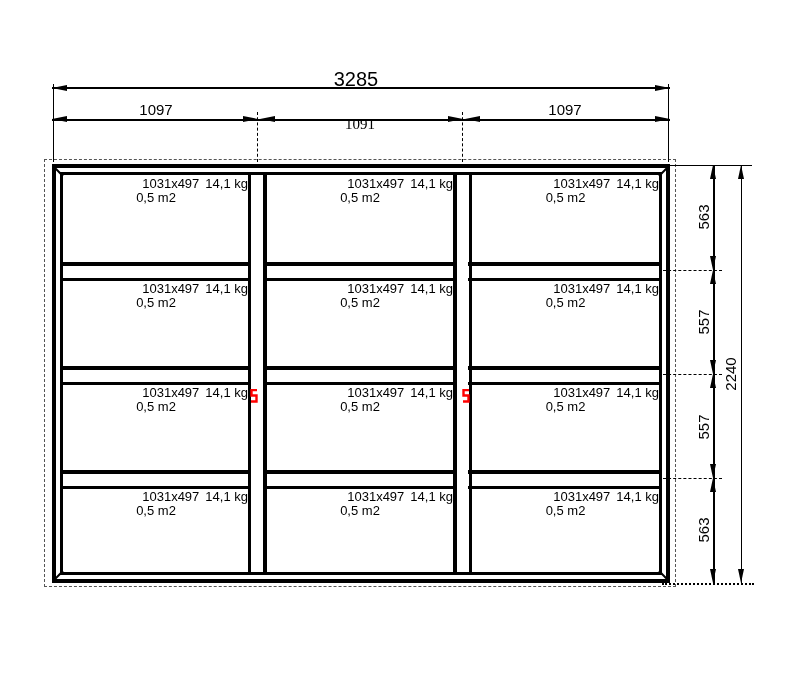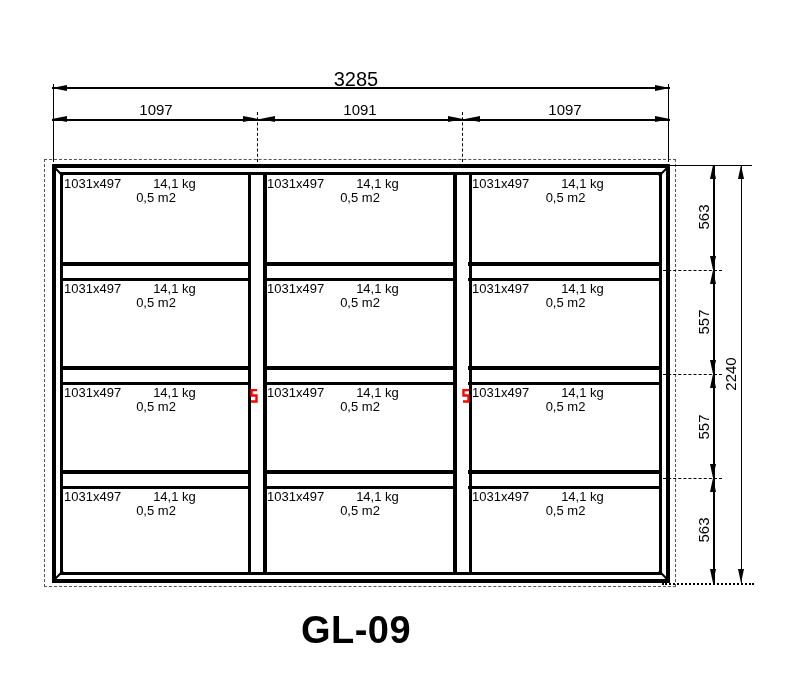--- a/index.html
+++ b/index.html
@@ -25,21 +25,21 @@
   .arr-r{border-top:3.5px solid transparent;border-bottom:3.5px solid transparent;border-left:15px solid #000;}
   .arr-u{border-left:3.5px solid transparent;border-right:3.5px solid transparent;border-bottom:14px solid #000;}
   .arr-d{border-left:3.5px solid transparent;border-right:3.5px solid transparent;border-top:14px solid #000;}
   
   .outer-frame{position:absolute;left:52px;top:164px;width:618px;height:419px;border:4px solid #000;box-sizing:border-box;}
   .inner-frame{position:absolute;left:60px;top:172px;width:602px;height:403px;border:3.5px solid #000;box-sizing:border-box;}
   .dashed-outline{position:absolute;left:44px;top:159px;width:632px;height:428px;border:1px dashed #555;box-sizing:border-box;}
   .bevel{position:absolute;width:14px;height:0;border-top:2.5px solid #000;}
   
   .cell{position:absolute;height:34px;font-size:13px;line-height:14px;text-align:center;}
-  .cell .l1{display:flex;justify-content:flex-start;gap:32px;white-space:nowrap;}
+  .cell .l1{display:flex;justify-content:flex-end;gap:6px;white-space:nowrap;}
   
   .dlab{position:absolute;text-align:center;font-size:15px;white-space:nowrap;}
   .dlab-big{font-size:20px;}
   .vlab{position:absolute;width:60px;height:16px;display:flex;align-items:center;justify-content:center;
         font-size:15px;transform:rotate(-90deg);white-space:nowrap;}
   .title{position:absolute;top:609px;left:356px;transform:translateX(-50%);
          font-size:38px;font-weight:bold;letter-spacing:0.5px;}
   .red-mark{position:absolute;width:8px;height:14px;}
 </style>
 </head>
@@ -183,21 +183,21 @@
   <div class="dlab dlab-big" style="left:316px;top:68px;width:80px;">3285</div>
 
   <div class="dimh" style="left:52px;top:118.5px;width:618px;"></div>
   <div class="arr arr-l" style="left:52px;top:116px;"></div>
   <div class="arr arr-r" style="left:242.5px;top:116px;"></div>
   <div class="arr arr-l" style="left:260px;top:116px;"></div>
   <div class="arr arr-r" style="left:447.5px;top:116px;"></div>
   <div class="arr arr-l" style="left:465px;top:116px;"></div>
   <div class="arr arr-r" style="left:655px;top:116px;"></div>
   <div class="dlab" style="left:116px;top:101px;width:80px;">1097</div>
-  <div class="dlab" style="left:320px;top:101px;width:80px;">1091</div>
+  <div class="dlab" style="left:320px;top:116px;width:80px;font-family:Liberation Serif, serif;">1091</div>
   <div class="dlab" style="left:525px;top:101px;width:80px;">1097</div>
 
   <div class="extv-solid" style="left:52.5px;top:84px;height:78px;"></div>
   <div class="extv-solid" style="left:668px;top:84px;height:78px;"></div>
   <div class="extv-dash" style="left:257px;top:112px;height:50px;"></div>
   <div class="extv-dash" style="left:462px;top:112px;height:50px;"></div>
 
   <div class="exth-solid" style="left:664px;top:164.5px;width:88px;"></div>
   <div class="exth-dash" style="left:663px;top:269.5px;width:59px;"></div>
   <div class="exth-dash" style="left:663px;top:373.5px;width:59px;"></div>
@@ -216,15 +216,14 @@
   <div class="vlab" style="left:673px;top:209px;">563</div>
   <div class="vlab" style="left:673px;top:314px;">557</div>
   <div class="vlab" style="left:673px;top:419px;">557</div>
   <div class="vlab" style="left:673px;top:522px;">563</div>
 
   <div class="dimv" style="left:740.5px;top:165px;height:418px;"></div>
   <div class="arr arr-u" style="left:737.5px;top:165px;"></div>
   <div class="arr arr-d" style="left:737.5px;top:569px;"></div>
   <div class="vlab" style="left:700px;top:366px;">2240</div>
 
-  <div class="title">GL-09</div>
 
 </div>
 
 </body></html>

